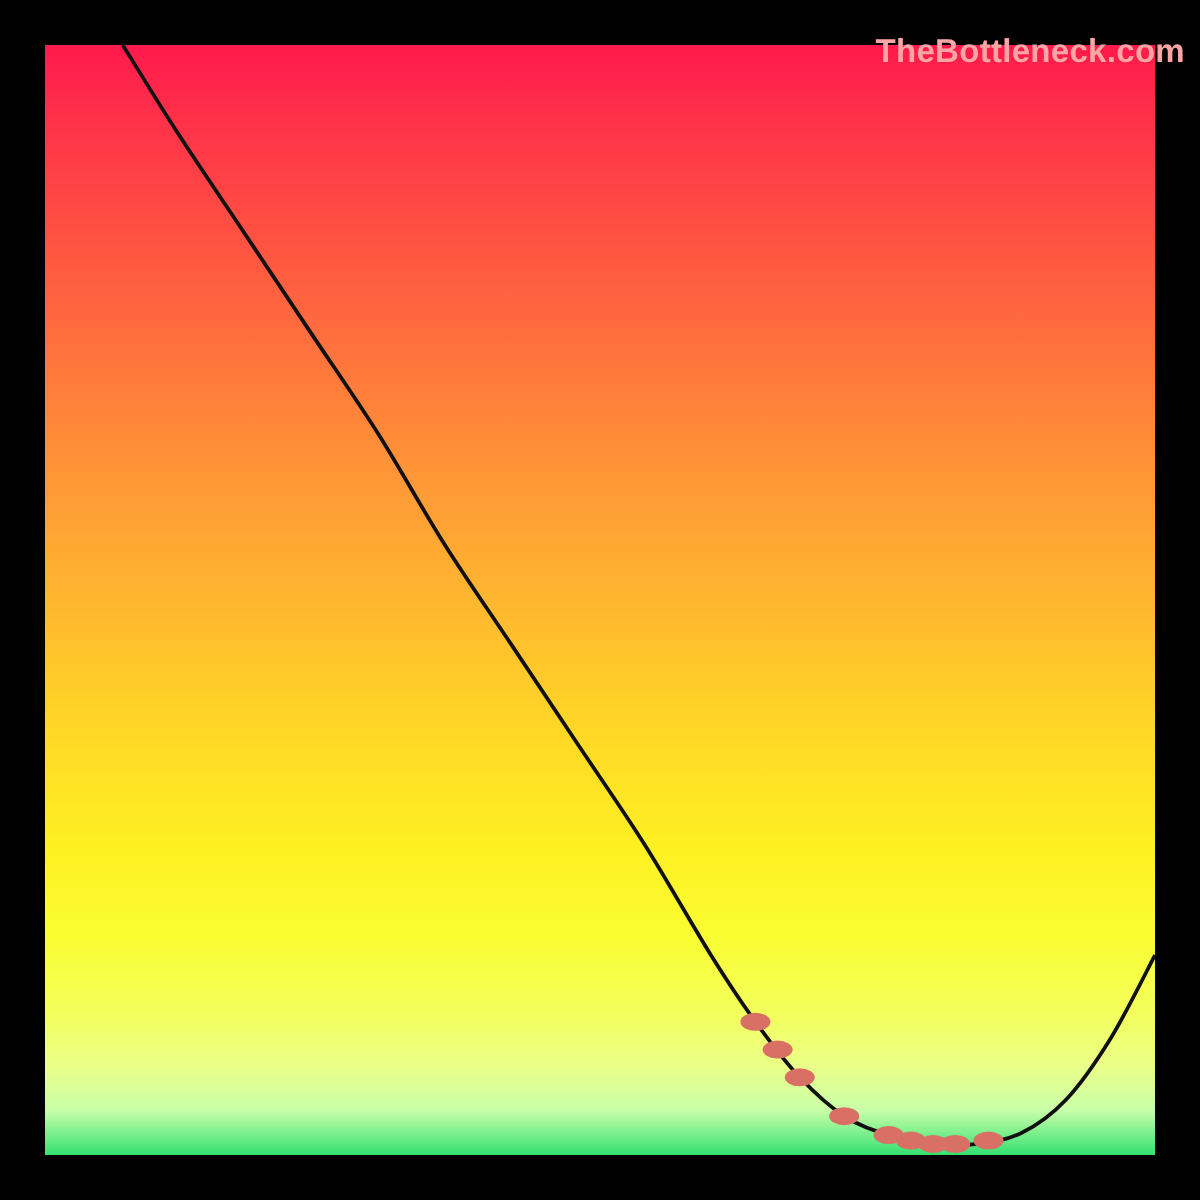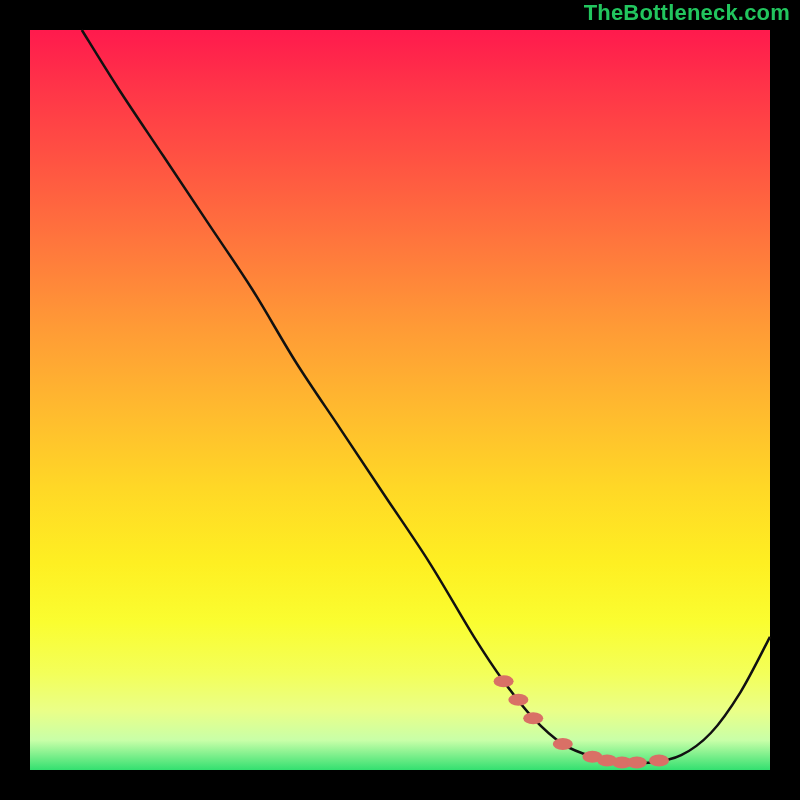--- a/index.html
+++ b/index.html
@@ -12,23 +12,23 @@
     font-family: Arial, Helvetica, sans-serif;
   }
   .frame {
     position: relative;
     width: 800px;
     height: 800px;
     background: #000;
   }
   .watermark {
     position: absolute;
-    top: 0;
+    top: 21px;
     right: 10px;
-    color: #22c55e;
+    color: #fca5a5;
     font-size: 22px;
     font-weight: bold;
     letter-spacing: 0.2px;
     z-index: 20;
     user-select: none;
   }
   .plot-wrap {
     position: absolute;
     left: 30px;
     top: 30px;

